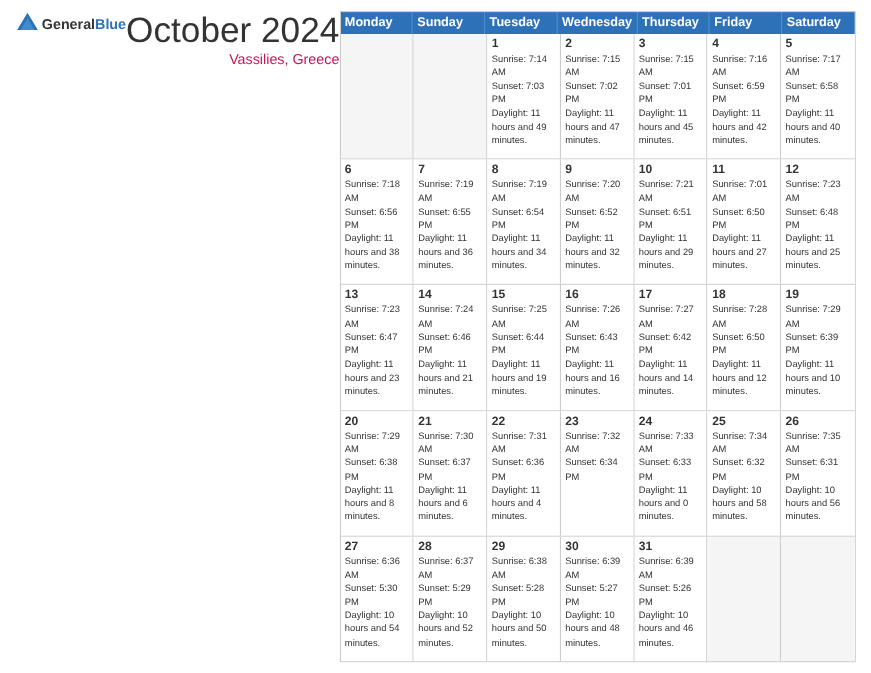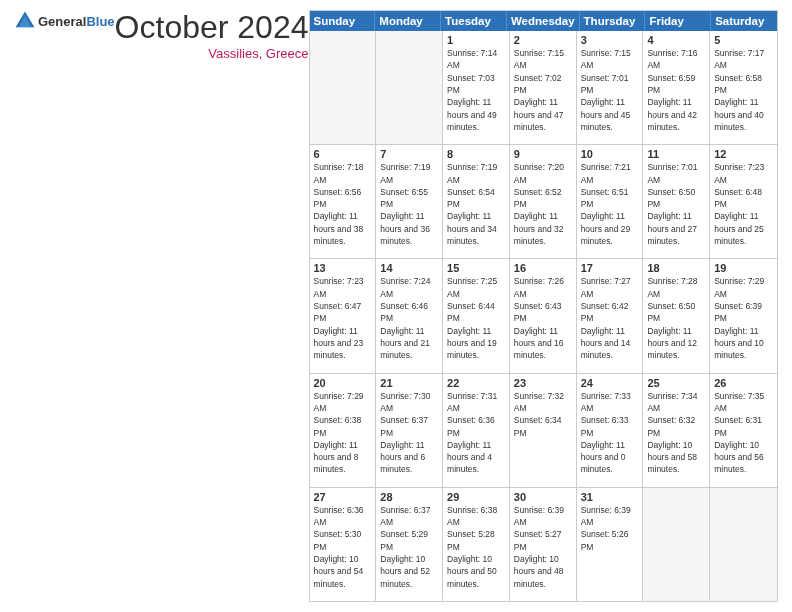--- a/index.html
+++ b/index.html
@@ -119,22 +119,22 @@
       </div>
     </div>
     <div class="title-block">
       <div class="month-title">October 2024</div>
       <div class="location">Vassilies, Greece</div>
     </div>
   </div>
 
   <div class="calendar">
     <div class="cal-header">
-    <div class="cal-header-cell">Sunday</div>
-        <div class="cal-header-cell">Monday</div>
+    <div class="cal-header-cell">Monday</div>
+        <div class="cal-header-cell">Sunday</div>
         <div class="cal-header-cell">Tuesday</div>
         <div class="cal-header-cell">Wednesday</div>
         <div class="cal-header-cell">Thursday</div>
         <div class="cal-header-cell">Friday</div>
         <div class="cal-header-cell">Saturday</div>
       </div>
     <div class="cal-body">
     <div class="cal-row">
           <div class="cal-cell empty"></div>
           <div class="cal-cell empty"></div>
@@ -322,19 +322,20 @@
           <div class="cal-cell">
             <div class="day-num">30</div>
             <div class="cell-line">Sunrise: 6:39 AM</div>
             <div class="cell-line">Sunset: 5:27 PM</div>
             <div class="cell-line">Daylight: 10 hours and 48 minutes.</div>
           </div>
           <div class="cal-cell">
             <div class="day-num">31</div>
             <div class="cell-line">Sunrise: 6:39 AM</div>
             <div class="cell-line">Sunset: 5:26 PM</div>
+            <div class="cell-line">Daylight: 10 hours and 46 minutes.</div>
           </div>
           <div class="cal-cell empty"></div>
           <div class="cal-cell empty"></div>
         </div>
       </div>
   </div>
 </div>
 
 </body></html>

